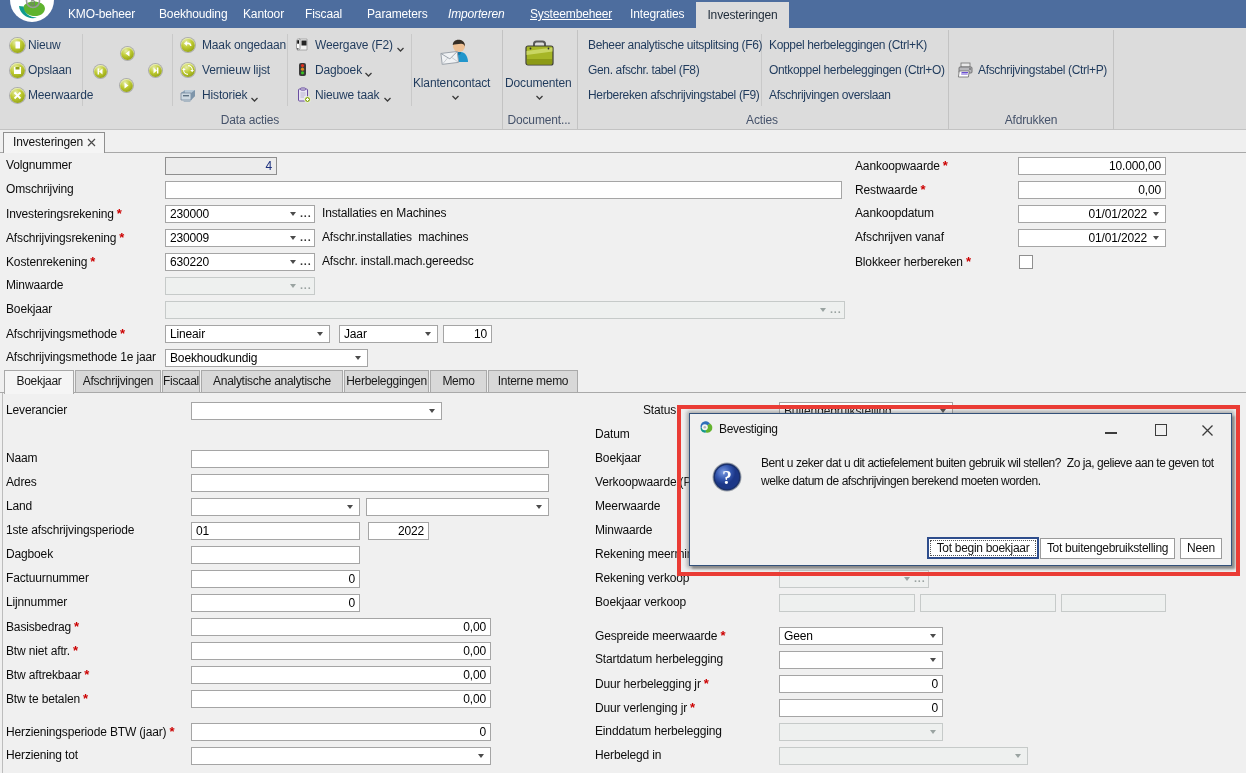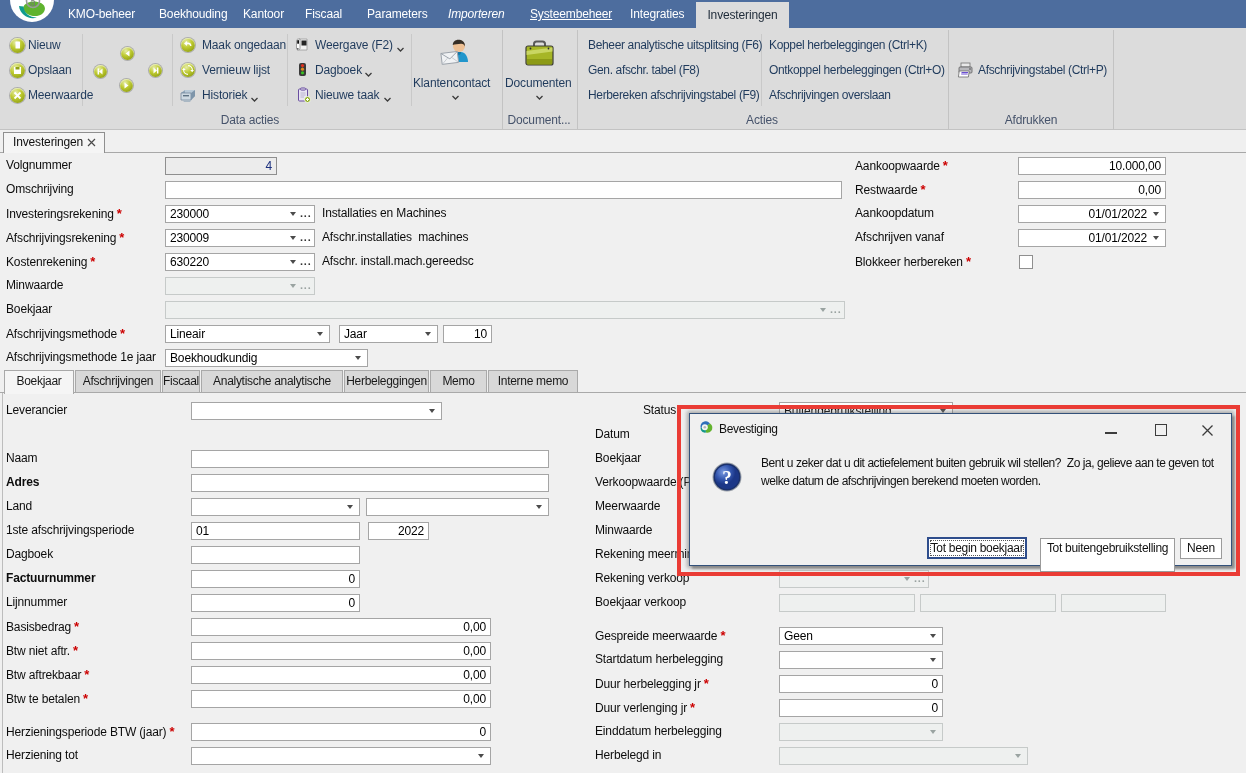--- a/index.html
+++ b/index.html
@@ -247,31 +247,31 @@
 <div class="a tab" style="left:75px;width:86px;letter-spacing:-0.3px;">Afschrijvingen</div>
 <div class="a tab" style="left:162px;width:38px;letter-spacing:-0.3px;">Fiscaal</div>
 <div class="a tab" style="left:201px;width:142px;letter-spacing:-0.3px;">Analytische analytische</div>
 <div class="a tab" style="left:344px;width:85px;letter-spacing:-0.3px;">Herbeleggingen</div>
 <div class="a tab" style="left:430px;width:57px;letter-spacing:-0.3px;">Memo</div>
 <div class="a tab" style="left:488px;width:90px;letter-spacing:-0.3px;">Interne memo</div>
 <div class="a lb" style="left:6px;top:403px;z-index:1;">Leverancier</div>
 <div class="a fld" style="left:191px;top:402px;width:251px;z-index:1;"><span style="position:relative;top:0px"></span><div class="arr" style="position:absolute;left:237px;top:6px"></div></div>
 <div class="a lb" style="left:6px;top:451px;z-index:1;">Naam</div>
 <div class="a fld" style="left:191px;top:450px;width:358px;z-index:1;"></div>
-<div class="a lb" style="left:6px;top:475px;z-index:1;font-weight:bold;">Adres</div>
+<div class="a lb" style="left:6px;top:475px;z-index:1;">Adres</div>
 <div class="a fld" style="left:191px;top:474px;width:358px;z-index:1;"></div>
 <div class="a lb" style="left:6px;top:499px;z-index:1;">Land</div>
 <div class="a fld" style="left:191px;top:498px;width:169px;z-index:1;"><span style="position:relative;top:0px"></span><div class="arr" style="position:absolute;left:155px;top:6px"></div></div>
 <div class="a fld" style="left:366px;top:498px;width:183px;z-index:1;"><span style="position:relative;top:0px"></span><div class="arr" style="position:absolute;left:169px;top:6px"></div></div>
 <div class="a lb" style="left:6px;top:523px;z-index:1;">1ste afschrijvingsperiode</div>
 <div class="a fld" style="left:191px;top:522px;width:169px;z-index:1;">01</div>
 <div class="a fld num" style="left:368px;top:522px;width:61px;z-index:1;">2022</div>
 <div class="a lb" style="left:6px;top:547px;z-index:1;">Dagboek</div>
 <div class="a fld" style="left:191px;top:546px;width:169px;z-index:1;"></div>
-<div class="a lb" style="left:6px;top:571px;z-index:1;font-weight:bold;">Factuurnummer</div>
+<div class="a lb" style="left:6px;top:571px;z-index:1;">Factuurnummer</div>
 <div class="a fld num" style="left:191px;top:570px;width:169px;z-index:1;">0</div>
 <div class="a lb" style="left:6px;top:595px;z-index:1;">Lijnnummer</div>
 <div class="a fld num" style="left:191px;top:594px;width:169px;z-index:1;">0</div>
 <div class="a lb" style="left:6px;top:619px;z-index:1;">Basisbedrag<span class="req">*</span></div>
 <div class="a fld num" style="left:191px;top:618px;width:300px;z-index:1;">0,00</div>
 <div class="a lb" style="left:6px;top:643px;z-index:1;">Btw niet aftr.<span class="req">*</span></div>
 <div class="a fld num" style="left:191px;top:642px;width:300px;z-index:1;">0,00</div>
 <div class="a lb" style="left:6px;top:667px;z-index:1;">Btw aftrekbaar<span class="req">*</span></div>
 <div class="a fld num" style="left:191px;top:666px;width:300px;z-index:1;">0,00</div>
 <div class="a lb" style="left:6px;top:691px;z-index:1;">Btw te betalen<span class="req">*</span></div>
@@ -335,15 +335,15 @@
 <defs>
         <radialGradient id="qg" cx="0.35" cy="0.3">
           <stop offset="0" stop-color="#7b9ae0"></stop>
           <stop offset="0.6" stop-color="#3558b0"></stop>
           <stop offset="1" stop-color="#1c3787"></stop>
         </radialGradient>
       </defs>
 <text x="15" y="22" font-size="19" font-weight="bold" fill="#fff" text-anchor="middle" font-family="Liberation Serif">?</text>
 </svg></div>
 <div class="a" style="left:761px;top:454px;width:480px;line-height:18px;font-size:12px;letter-spacing:-0.45px;color:#101010;z-index:11;white-space:pre">Bent u zeker dat u dit actiefelement buiten gebruik wil stellen?  Zo ja, gelieve aan te geven tot<br>welke datum de afschrijvingen berekend moeten worden.</div>
-<div class="a btn" style="left:927px;top:537px;width:100px;height:22px;border:2px solid #2e4d8c;line-height:18px;z-index:11;outline:1px dotted #555;outline-offset:-4px;letter-spacing:-0.3px">Tot begin boekjaar</div>
-<div class="a btn" style="left:1040px;top:538px;width:135px;height:34px;line-height:19px;z-index:11;letter-spacing:-0.3px">Tot buitengebruikstelling</div>
+<div class="a btn" style="left:927px;top:537px;width:112px;height:22px;border:2px solid #2e4d8c;line-height:18px;z-index:11;outline:1px dotted #555;outline-offset:-4px;letter-spacing:-0.3px">Tot begin boekjaar</div>
+<div class="a btn" style="left:1040px;top:538px;width:135px;height:21px;line-height:19px;z-index:11;letter-spacing:-0.3px">Tot buitengebruikstelling</div>
 <div class="a btn" style="left:1180px;top:538px;width:42px;height:21px;line-height:19px;z-index:11">Neen</div>
 <div class="a" style="left:677px;top:405px;width:563px;height:171px;border:4px solid #ea3c35;z-index:20;"></div>
 </body></html>

